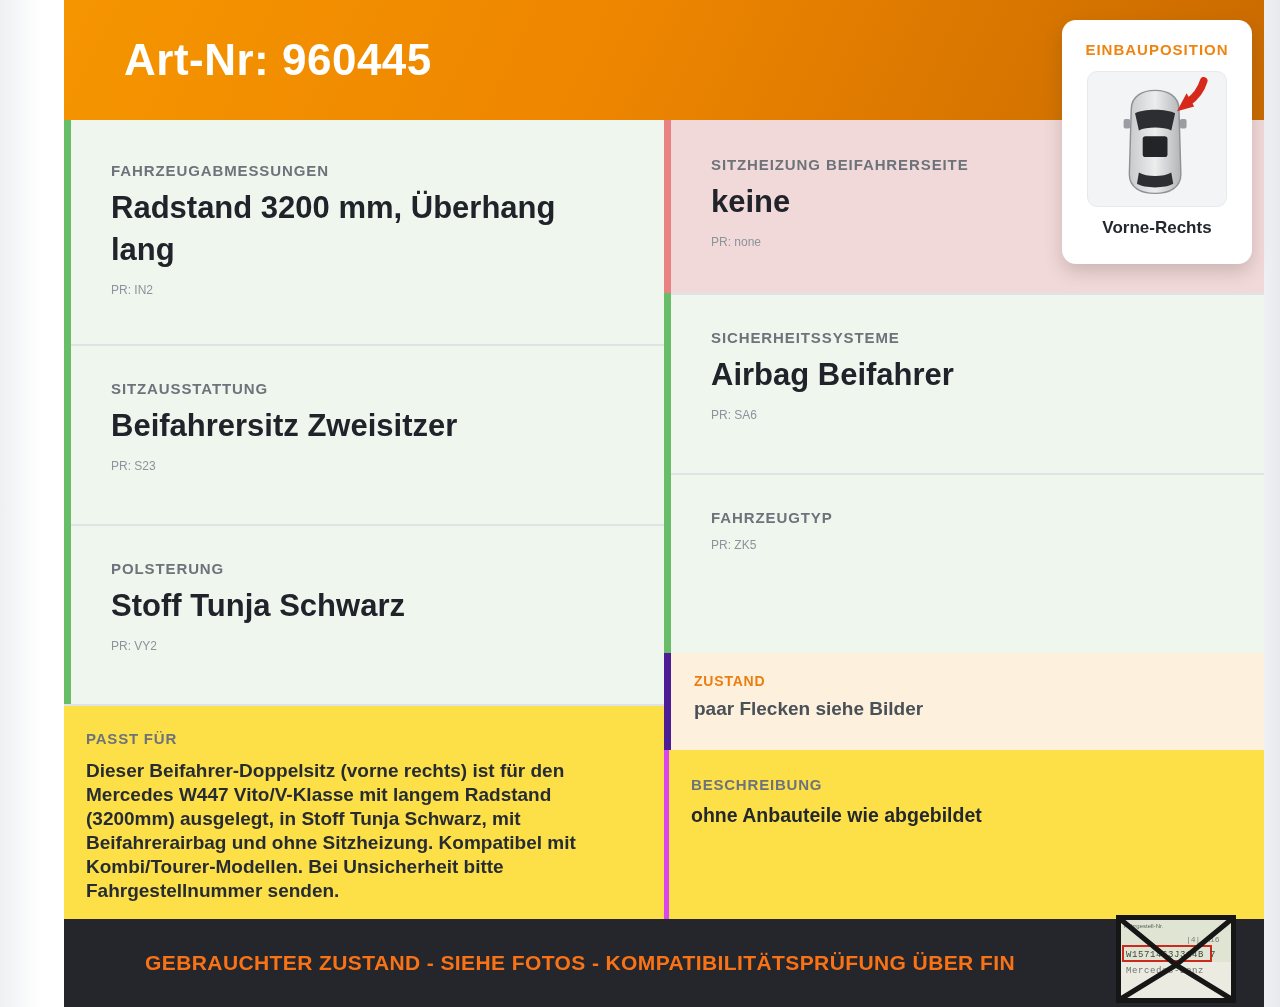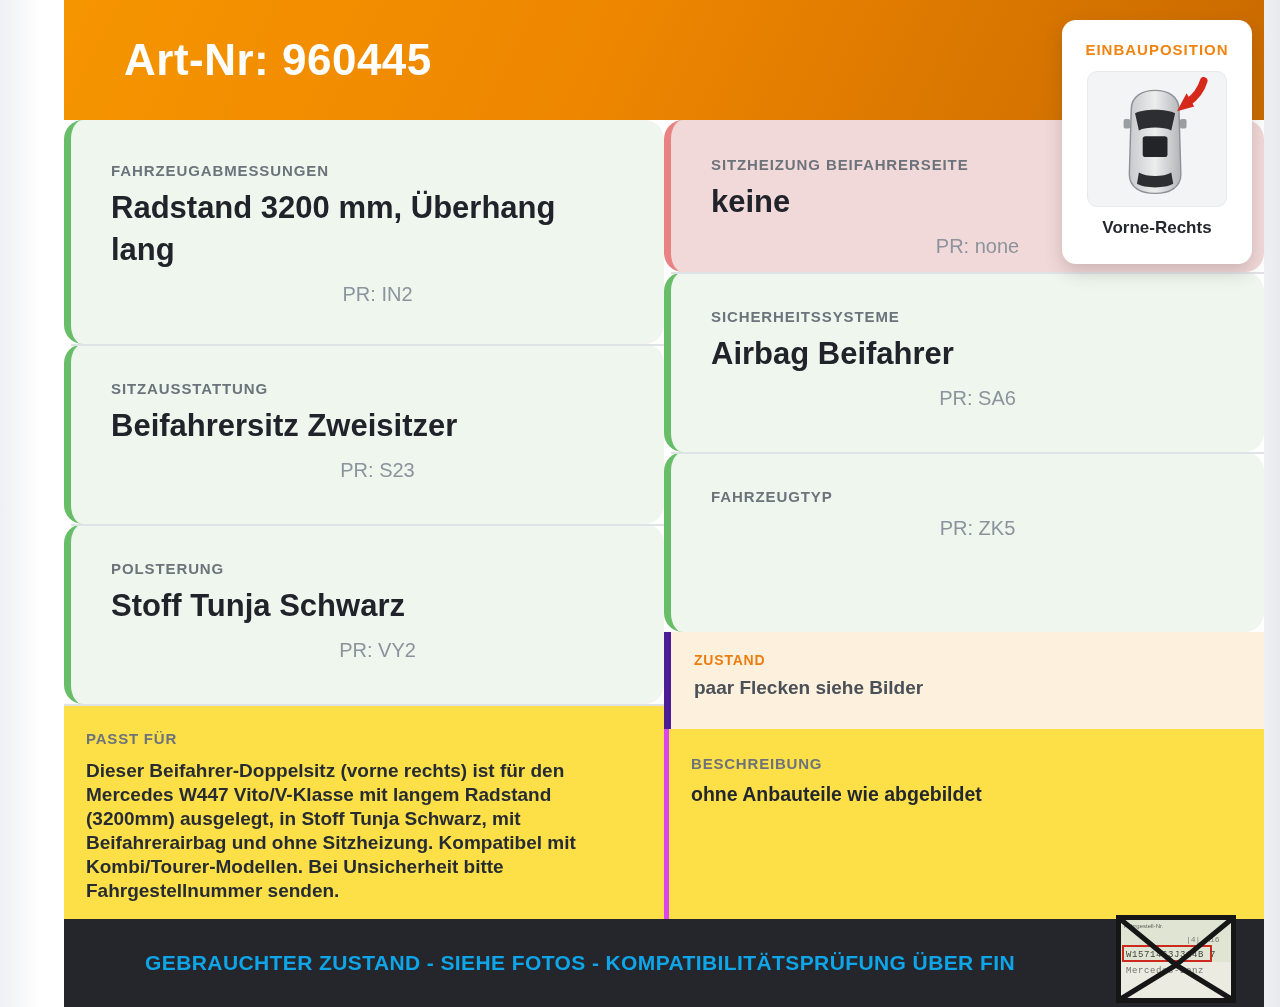--- a/index.html
+++ b/index.html
@@ -11,31 +11,31 @@
 
   
   .header { height:120px; background:linear-gradient(115deg,#f59500 0%,#ee8600 45%,#c96a00 100%);
     display:flex; align-items:center; }
   .page-title { color:#ffffff; font-size:44px; font-weight:bold; padding-left:60px; letter-spacing:0.5px; }
 
   
   .main { display:flex; height:799px; }
   .col { width:600px; display:flex; flex-direction:column; }
 
-  .card { position:relative; border-left:7px solid transparent; padding:36px 20px 0 40px;border-radius:19px; }
+  .card { position:relative; border-left:7px solid transparent; padding:36px 20px 0 40px; }
   .card.green { background:#eef6ee; border-left-color:#68bd68; }
   .card.pink  { background:#f2d9d9; border-left-color:#e98383; }
   .sep-top::before { content:""; position:absolute; left:0; right:0; top:0; height:2px; background:#e0e3e6; }
 
   .spec-label { font-size:15px; font-weight:bold; color:#6d737b; letter-spacing:0.9px; }
   .spec-value { font-size:31px; line-height:42px; font-weight:bold; color:#20242a; margin-top:8px; max-width:445px; }
-  .spec-pr { font-size:20px; color:#8d939c; margin-top:12px;text-align:center; }
+  .spec-pr { font-size:12px; color:#8d939c; margin-top:12px; }
 
   .h223 { height:224px; padding-top:42px; }
-  .h180 { height:152px; }
+  .h180 { height:173px; }
   .h178 { height:180px; }
 
   .white-section { background:#fde047; padding:26px 56px 0 22px; flex:1; position:relative; }
   .white-section .spec-label { letter-spacing:0.8px; }
   .body-text { font-size:19px; line-height:24px; font-weight:bold; color:#272c33; margin-top:12px; }
 
   .zustand { height:97px; background:#fdf1dd; border-left:7px solid #4c1d95; padding:20px 20px 0 23px; }
   .zustand-label { font-size:14px; font-weight:bold; color:#ec7d10; letter-spacing:0.8px; }
   .zustand-value { font-size:19px; font-weight:600; color:#4a5058; margin-top:9px; }
 
@@ -45,21 +45,21 @@
   
   .pos-card { position:absolute; left:998px; top:20px; width:190px; height:244px; background:#ffffff;
     border-radius:14px; box-shadow:0 8px 18px rgba(70,60,50,0.22); z-index:6; text-align:center; padding-top:21px; }
   .pos-title { font-size:15px; font-weight:bold; color:#f08410; letter-spacing:1px; }
   .pos-imgbox { width:140px; height:136px; margin:13px auto 0 auto; background:#f2f4f6;
     border:1px solid #e7eaed; border-radius:10px; display:flex; align-items:center; justify-content:center; }
   .pos-label { font-size:17px; font-weight:bold; color:#23272e; margin-top:11px; }
 
   
   .footer { position:relative; height:88px; background:#24262b; display:flex; align-items:center; }
-  .footer-text { flex:1; text-align:center; color:#0ea5e9; font-size:21px; font-weight:bold; letter-spacing:0.4px; }
+  .footer-text { flex:1; text-align:center; color:#f97316; font-size:21px; font-weight:bold; letter-spacing:0.4px; }
   .footer-img-slot { width:168px; height:1px; }
   .doc-img { position:absolute; right:28px; top:-4px; width:120px; height:88px; }
 </style>
 </head>
 <body>
 
 <div class="stage">
   <div class="page">
 
     <div class="header">

